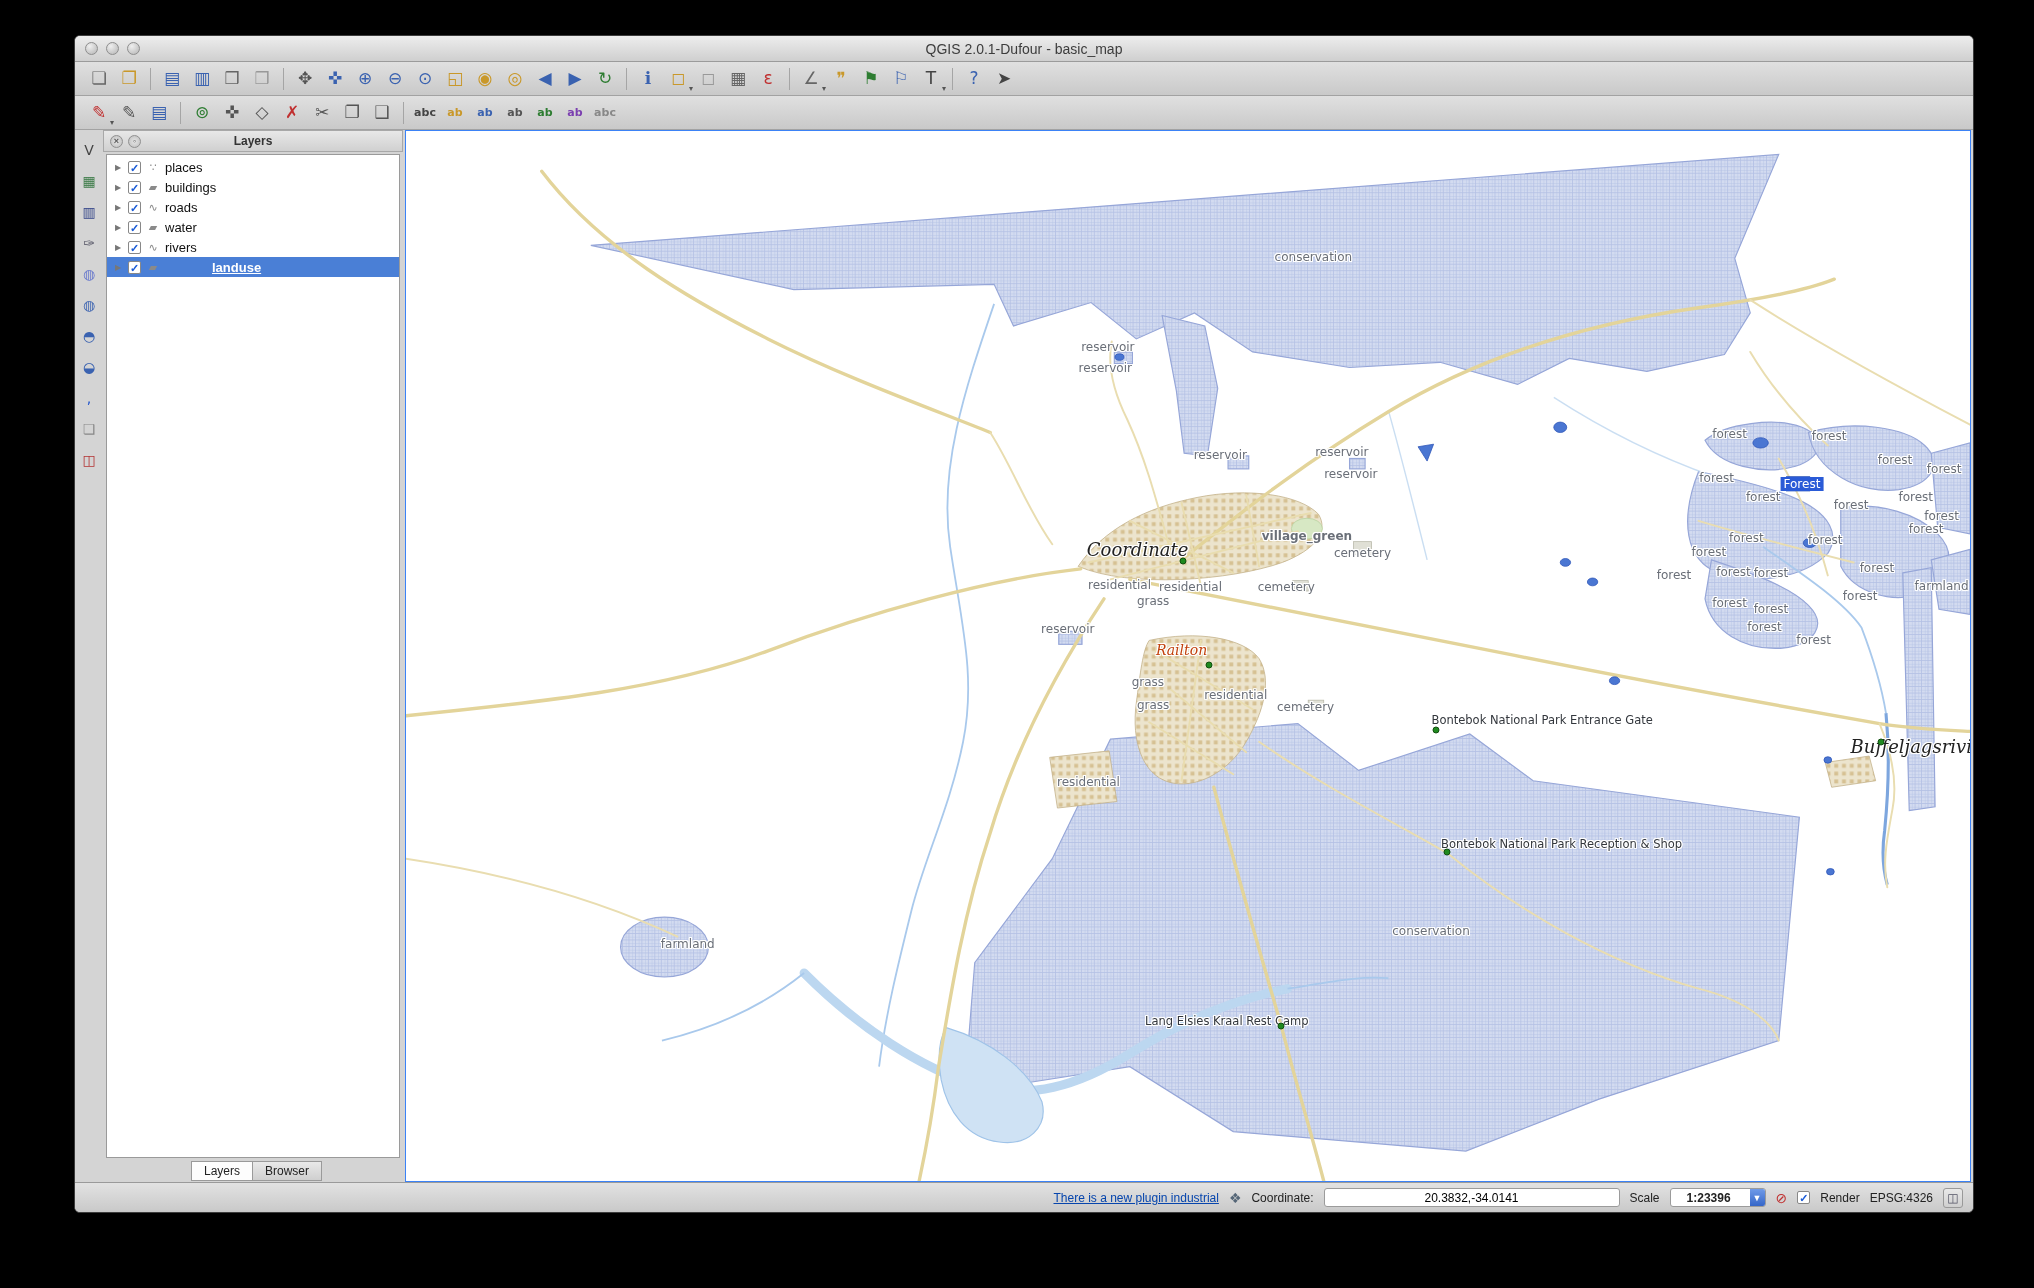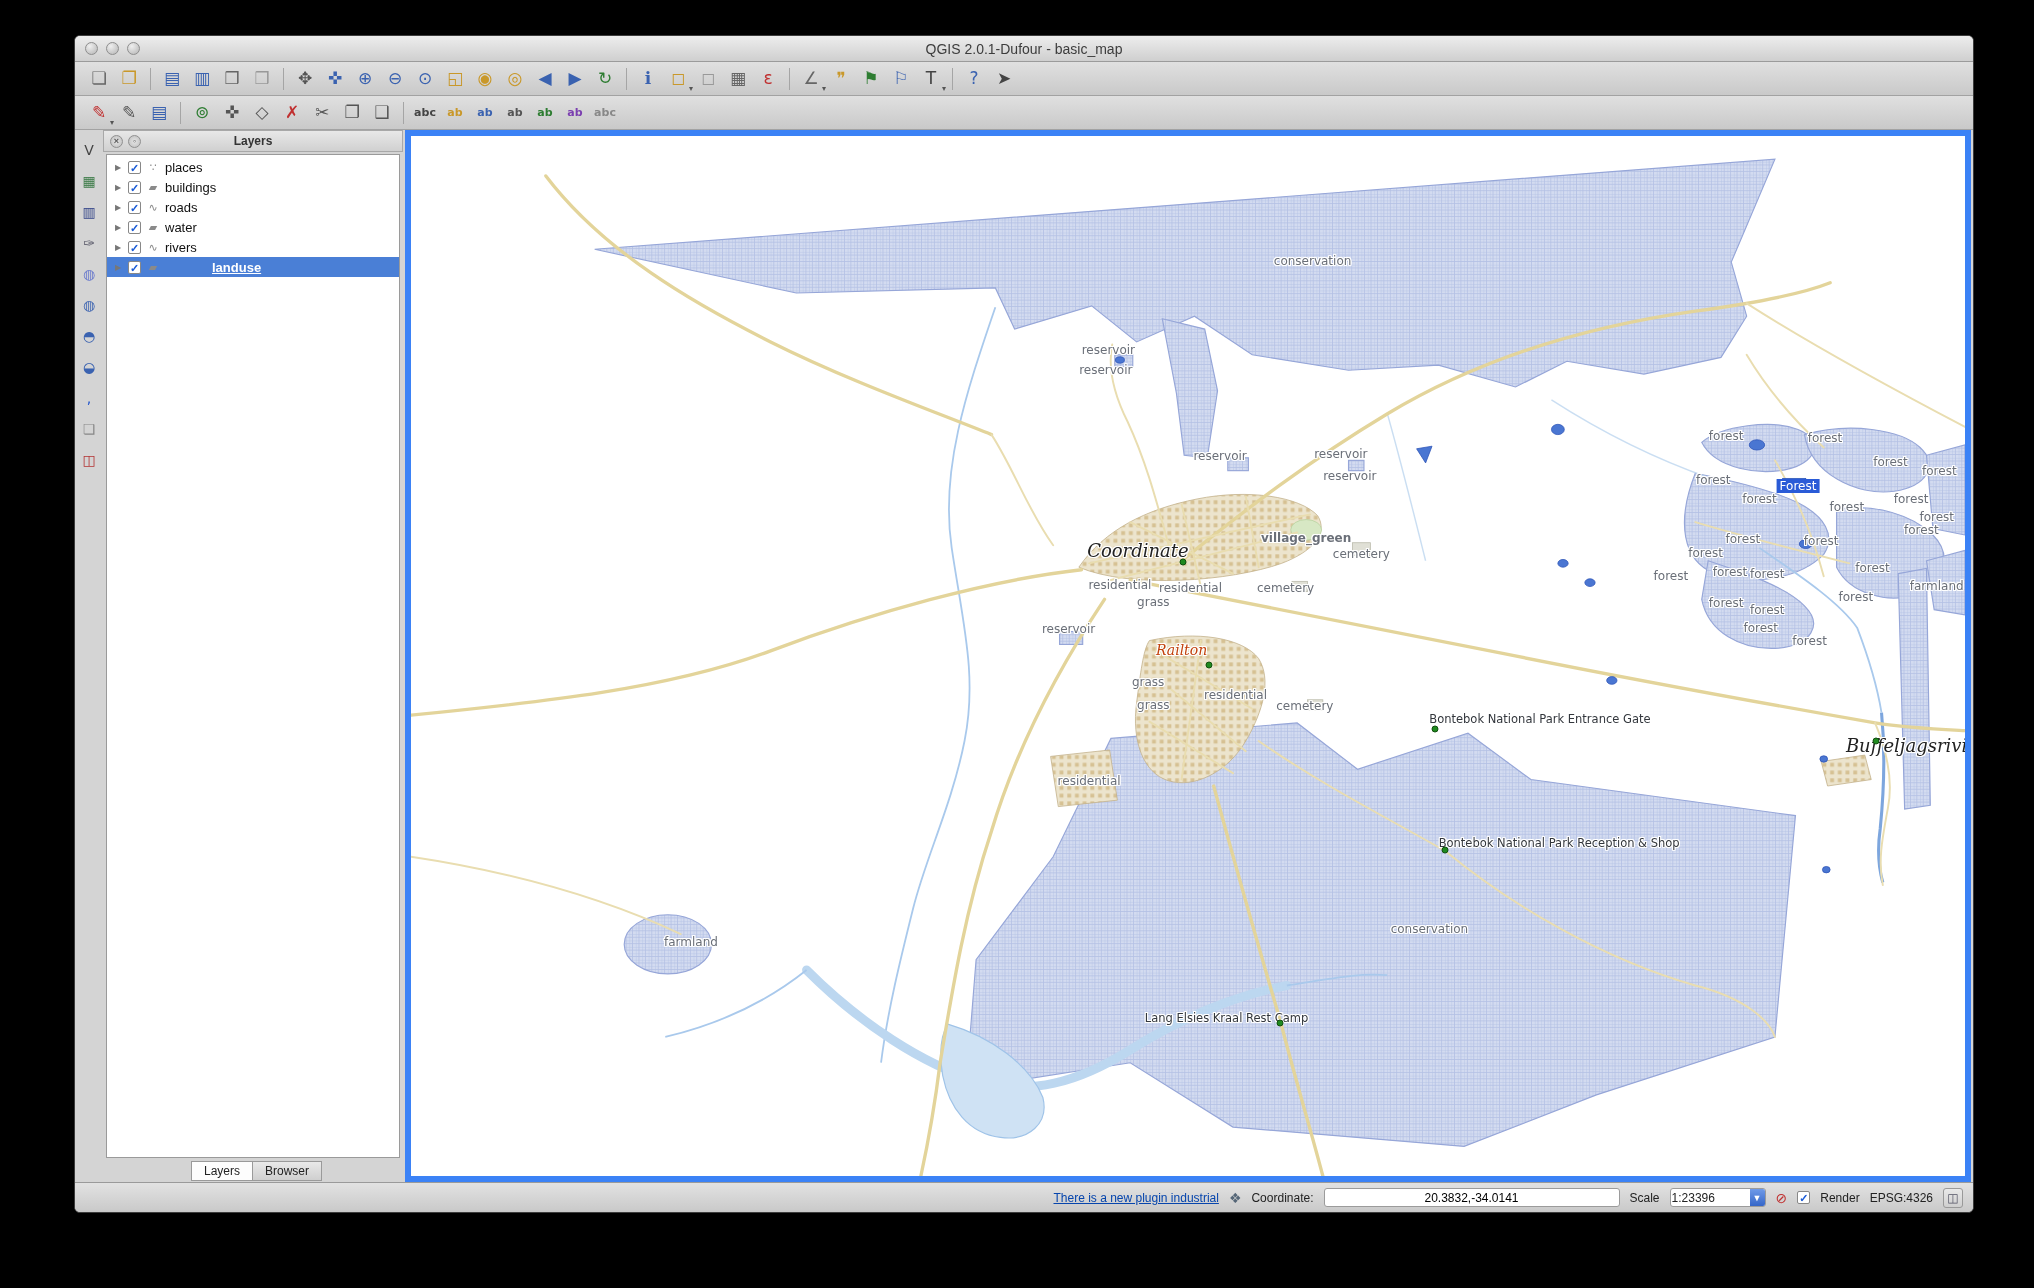--- a/index.html
+++ b/index.html
@@ -60,21 +60,21 @@
   .licon { font-size:11px; color:#8a8a8a; width:14px; text-align:center;
     font-family:"DejaVu Sans",sans-serif; }
   .ptabs { position:absolute; bottom:1px; left:88px; height:20px; display:flex; }
   .ptab { padding:0 12px; font-size:12px; line-height:18px; color:#222;
     border:1px solid #9a9a9a; background:linear-gradient(#e9e9e9,#cfcfcf); }
   .ptab.active { background:#fdfdfd; }
   .ptab + .ptab { border-left:none; }
 
   
   .map { position:absolute; left:330px; top:94px; bottom:30px; right:2px;
-    background:#fff; border:6px solid #3b82f6; }
+    background:#fff; border:1px solid #3b82f6; }
   .map svg { position:absolute; inset:0; width:100%; height:100%; }
   .map-labels { position:absolute; inset:0; overflow:hidden; }
   .mlabel { position:absolute; transform:translate(-50%,-50%); white-space:nowrap;
     font-family:"DejaVu Sans",sans-serif; font-size:12px; color:#6a6f78;
     text-shadow:1px 0 0 #fff,-1px 0 0 #fff,0 1px 0 #fff,0 -1px 0 #fff,
       1px 1px 0 #fff,-1px -1px 0 #fff,1px -1px 0 #fff,-1px 1px 0 #fff; }
   .mlabel.poi { color:#33373d; font-size:11.5px; }
   .mlabel.town { font-family:"DejaVu Serif",serif; font-style:italic; font-size:18px; color:#222; }
   .mlabel.town-sm { font-family:"DejaVu Serif",serif; font-style:italic; font-size:14px; color:#c2410c; }
   .mlabel.sel-label { background:#2a5bd7; color:#fff; padding:0 3px; text-shadow:none; }
@@ -97,21 +97,21 @@
   
   .statusbar { position:absolute; left:0; right:0; bottom:0; height:30px;
     background:linear-gradient(#e2e2e2,#c9c9c9); border-top:1px solid #9a9a9a;
     display:flex; align-items:center; gap:10px; padding:0 10px; font-size:12px; color:#222; }
   .plugin-link { margin-left:auto; color:#0645ad; text-decoration:underline; }
   .sicon { font-size:14px; font-family:"DejaVu Sans",sans-serif; }
   .coord-input { width:296px; height:19px; border:1px solid #9b9b9b; border-radius:3px;
     background:#fff; text-align:center; font-size:12px; font-family:"Liberation Sans",sans-serif; }
   .combo { width:96px; height:19px; border:1px solid #9b9b9b; border-radius:3px;
     background:#fff; display:flex; align-items:center; font-size:12px; }
-  .combo .val { flex:1; padding-left:1px; }
+  .combo .val { flex:1; padding-left:16px;font-weight:bold; }
   .combo .arr { width:15px; height:17px; background:linear-gradient(#6f9ae8,#3566c8);
     color:#fff; font-size:9px; display:flex; align-items:center; justify-content:center;
     border-radius:0 2px 2px 0; }
   .rcb { width:13px; height:13px; border:1px solid #888; border-radius:2px; background:#fff;
     font-size:11px; line-height:12px; text-align:center; color:#1a5bd7; font-weight:bold; }
   .crsbtn { width:20px; height:20px; border:1px solid #999; border-radius:3px;
     background:linear-gradient(#e9e9e9,#cfcfcf); display:flex; align-items:center;
     justify-content:center; font-size:12px; color:#556; }
 </style>
 </head>

